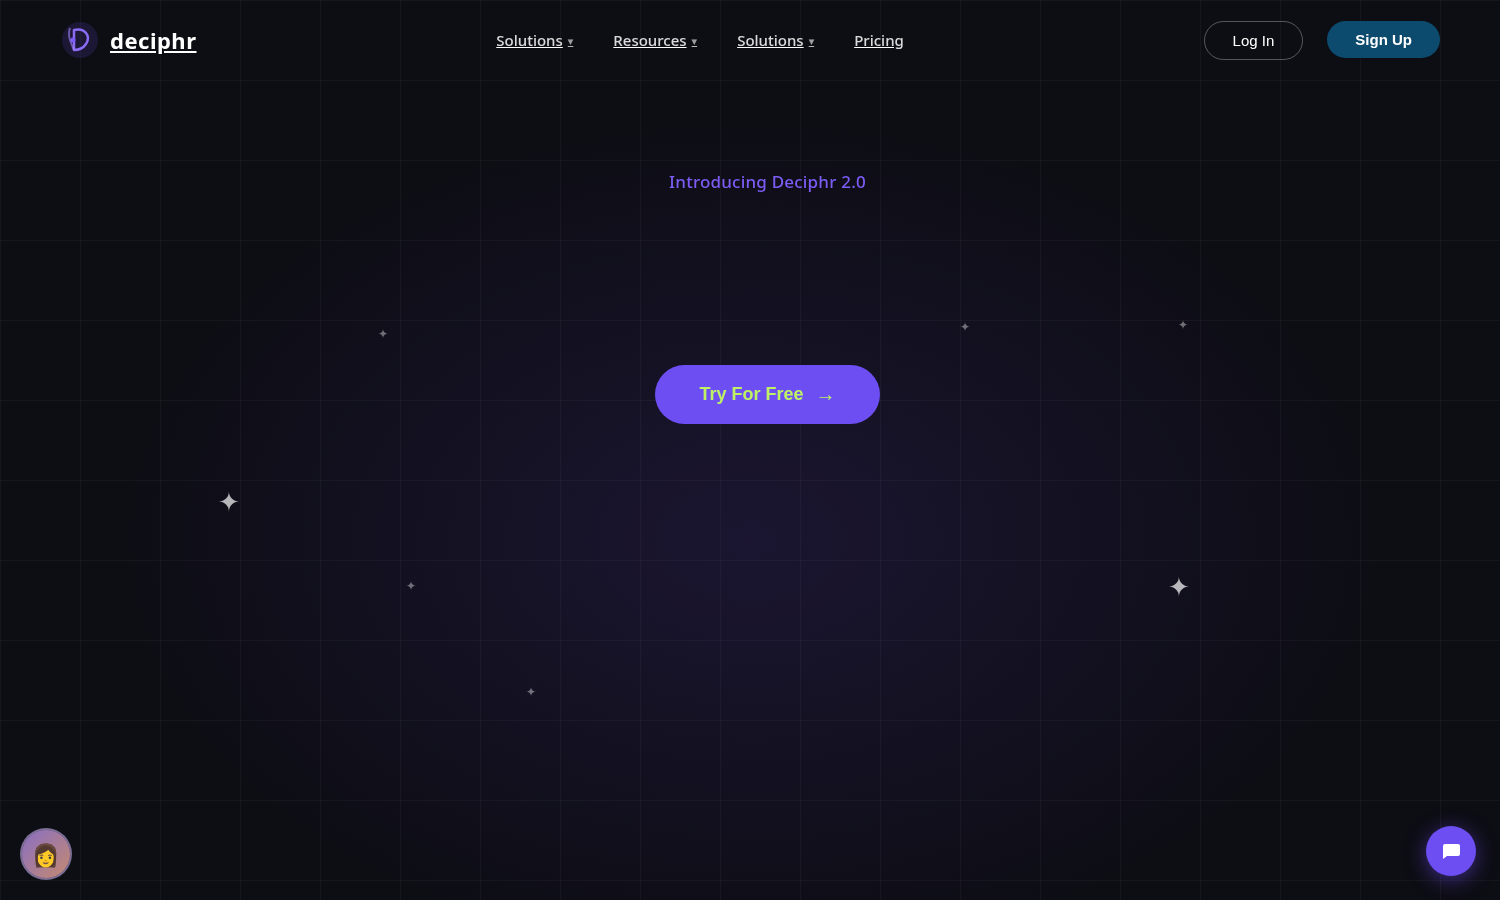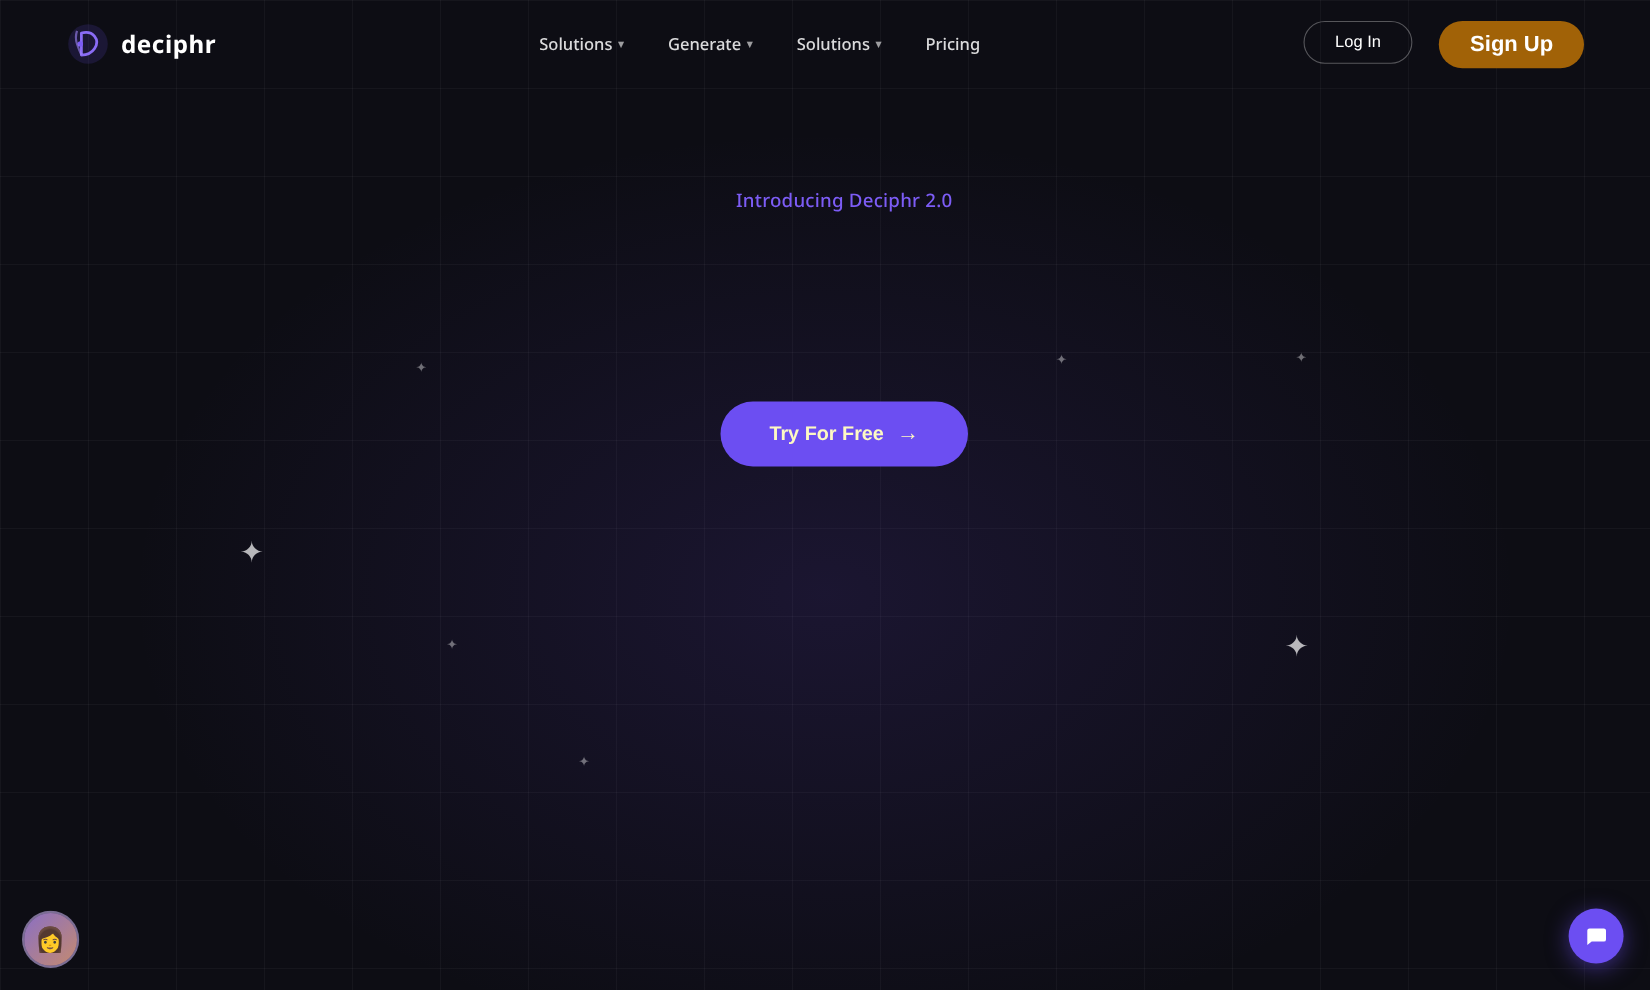--- a/index.html
+++ b/index.html
@@ -52,38 +52,40 @@
       align-items: center;
       justify-content: space-between;
       padding: 0 60px;
       height: 80px;
     }
 
     .logo-area {
       display: flex;
       align-items: center;
       gap: 10px;
+      text-decoration: underline;
     }
 
     .logo-icon {
       width: 40px;
       height: 40px;
     }
 
     .logo-text {
       font-size: 22px;
       font-weight: 700;
       color: #fff;
       letter-spacing: 0.5px;
     }
 
     .nav-links {
       display: flex;
       align-items: center;
       gap: 8px;
+      text-decoration: underline;
     }
 
     .nav-item {
       display: flex;
       align-items: center;
       gap: 5px;
       padding: 8px 16px;
       color: rgba(255,255,255,0.85);
       font-size: 15px;
       font-weight: 500;
@@ -111,24 +113,24 @@
       color: #fff;
       font-size: 15px;
       font-weight: 500;
       cursor: pointer;
       transition: border-color 0.2s, background 0.2s;
     }
 
     .btn-signup {
       padding: 10px 28px;
       border-radius: 50px;
-      background: #a16207;
+      background: #0c4a6e;
       border: none;
       color: #fff;
-      font-size: 20px;
+      font-size: 15px;
       font-weight: 600;
       cursor: pointer;
       transition: background 0.2s;
     }
 
     
     .hero {
       position: relative;
       z-index: 5;
       display: flex;
@@ -166,21 +168,21 @@
     }
 
     .btn-cta {
       display: inline-flex;
       align-items: center;
       gap: 12px;
       padding: 18px 44px;
       border-radius: 50px;
       background: #6c4ef2;
       border: none;
-      color: #fef9c3;
+      color: #bef264;
       font-size: 18px;
       font-weight: 600;
       cursor: pointer;
       transition: background 0.2s, transform 0.1s;
     }
 
     .btn-cta-arrow {
       font-size: 20px;
     }
 
@@ -251,21 +253,21 @@
     </svg>
     <span class="logo-text">deciphr</span>
   </div>
 
   <div class="nav-links">
     <div class="nav-item">
       <span>Solutions</span>
       <span class="nav-chevron">▾</span>
     </div>
     <div class="nav-item">
-      <span>Generate</span>
+      <span>Resources</span>
       <span class="nav-chevron">▾</span>
     </div>
     <div class="nav-item">
       <span>Solutions</span>
       <span class="nav-chevron">▾</span>
     </div>
     <div class="nav-item">
       <span>Pricing</span>
     </div>
   </div>

